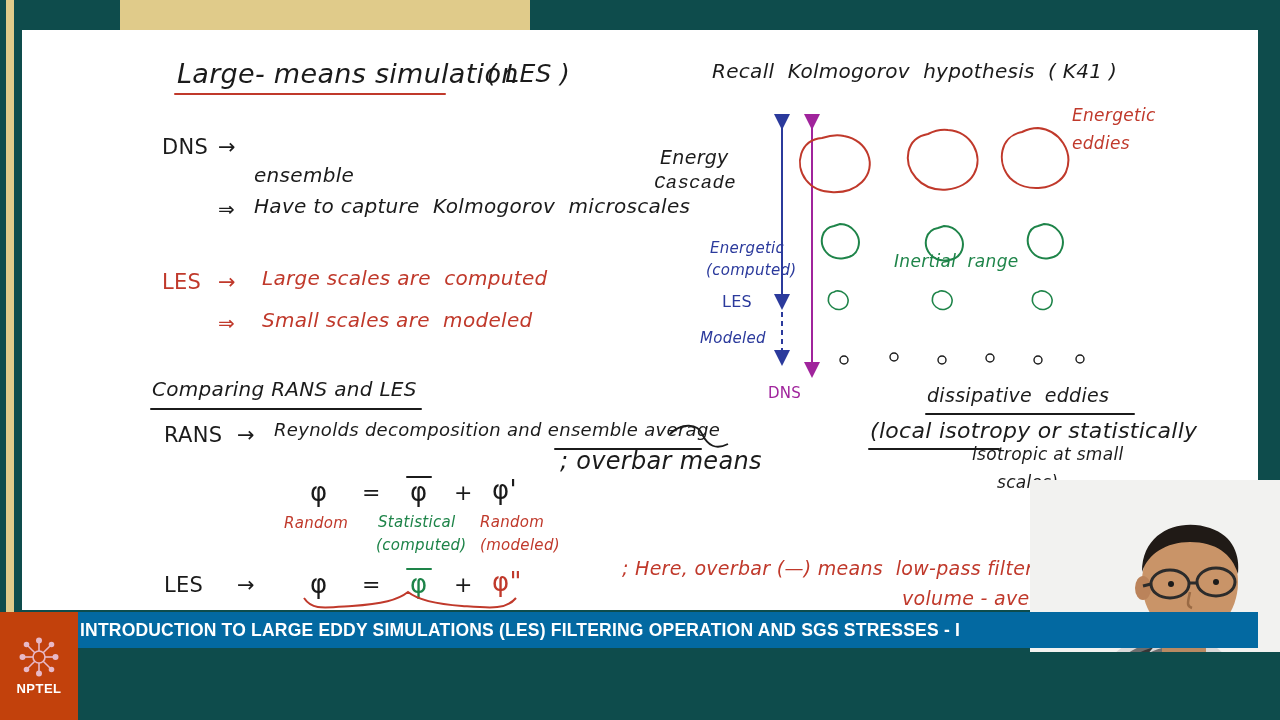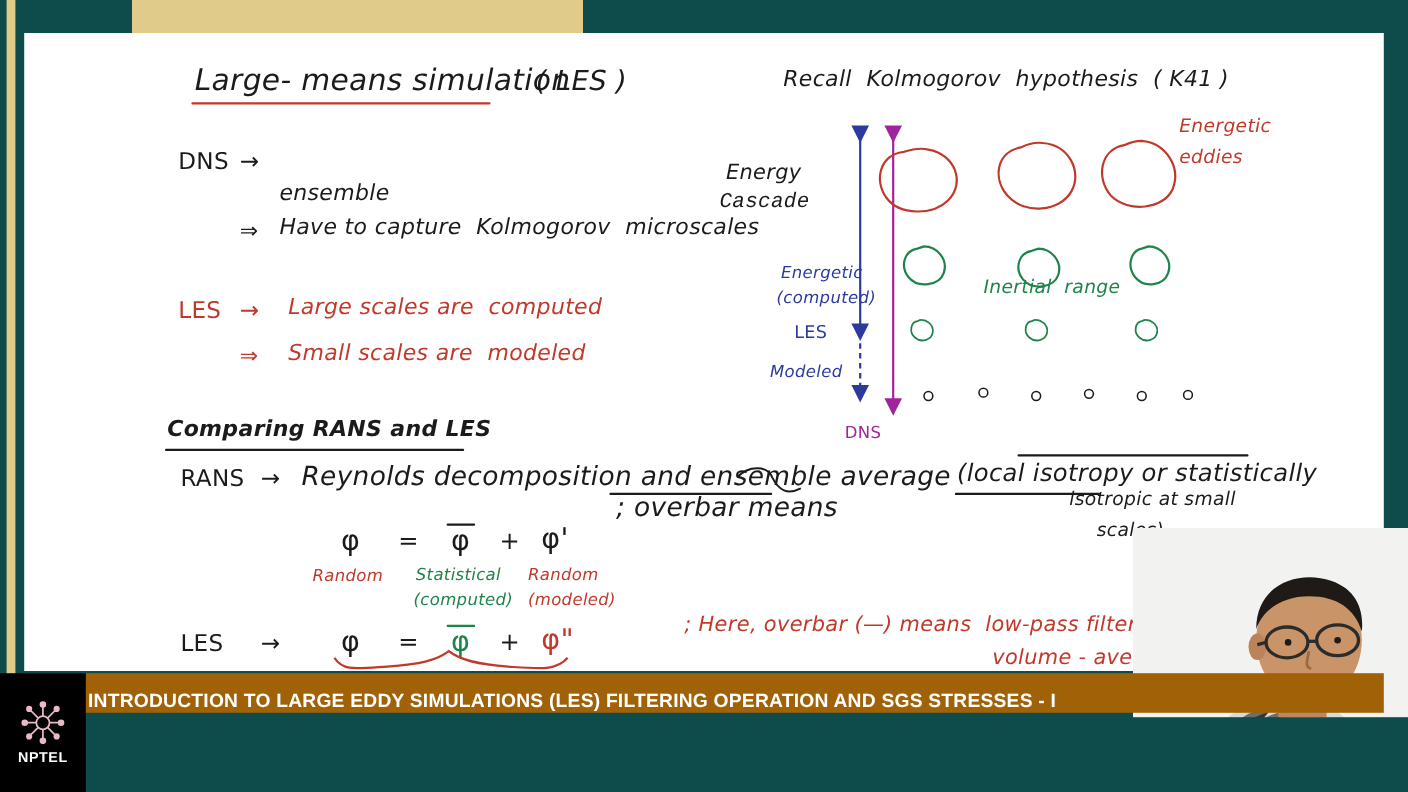--- a/index.html
+++ b/index.html
@@ -90,37 +90,37 @@
     left: 0; top: 0;
     width: 1236px; height: 580px;
     pointer-events: none;
   }
 
   
   .banner {
     position: absolute;
     left: 22px; top: 612px;
     width: 1236px; height: 36px;
-    background: #a16207;
+    background: #0369a1;
     display: flex;
-    align-items: flex-end;
+    align-items: center;
   }
   .banner-title {
     color: #ffffff;
     font-family: "Liberation Sans", sans-serif;
     font-weight: bold;
     font-size: 17.5px;
     letter-spacing: 0.2px;
     margin-left: 58px;
   }
   .nptel-logo {
     position: absolute;
     left: 0px; top: 612px;
     width: 78px; height: 108px;
-    background: #000000;
+    background: #c2410c;
     display: flex;
     flex-direction: column;
     align-items: center;
     justify-content: center;
   }
   .nptel-mark {
     width: 40px; height: 40px;
     position: relative;
   }
   .nptel-text {
@@ -169,26 +169,26 @@
     <div class="hw" style="left:196px; top:168px; font-size:20px;">⇒</div>
     <div class="hw ital" style="left:232px; top:165px; font-size:20px;">Have to capture  Kolmogorov  microscales</div>
 
     <div class="hw red" style="left:140px; top:240px; font-size:21px;">LES</div>
     <div class="hw red" style="left:196px; top:240px; font-size:21px;">→</div>
     <div class="hw red ital" style="left:240px; top:237px; font-size:20px;">Large scales are  computed</div>
 
     <div class="hw red" style="left:196px; top:282px; font-size:20px;">⇒</div>
     <div class="hw red ital" style="left:240px; top:279px; font-size:20px;">Small scales are  modeled</div>
 
-    <div class="hw ital" style="left:130px; top:348px; font-size:20px;font-weight:bold;">Comparing RANS and LES</div>
+    <div class="hw ital" style="left:130px; top:348px; font-size:20px;">Comparing RANS and LES</div>
     <div class="uline-dark" style="left:128px; top:378px; width:272px;"></div>
 
     <div class="hw" style="left:142px; top:393px; font-size:21px;">RANS</div>
     <div class="hw" style="left:215px; top:393px; font-size:21px;">→</div>
-    <div class="hw ital" style="left:252px; top:390px; font-size:24px;">Reynolds decomposition and ensemble average</div>
+    <div class="hw ital" style="left:252px; top:390px; font-size:18px;">Reynolds decomposition and ensemble average</div>
     <div class="uline-dark" style="left:532px; top:418px; width:148px;"></div>
 
     <div class="hw ital" style="left:538px; top:418px; font-size:24px;">; overbar means</div>
 
     <div class="hw" style="left:288px; top:448px; font-size:26px;">φ</div>
     <div class="hw" style="left:340px; top:450px; font-size:22px;">=</div>
     <div class="hw" style="left:388px; top:448px; font-size:26px;">φ</div>
     <div class="uline-dark" style="left:384px; top:446px; width:26px;"></div>
     <div class="hw" style="left:432px; top:450px; font-size:22px;">+</div>
     <div class="hw" style="left:470px; top:446px; font-size:26px;">φ'</div>
@@ -220,20 +220,21 @@
     <div class="hw blue ital" style="left:684px; top:232px; font-size:15px;">(computed)</div>
     <div class="hw blue" style="left:700px; top:263px; font-size:16px;">LES</div>
     <div class="hw blue ital" style="left:678px; top:300px; font-size:15px;">Modeled</div>
     <div class="hw purple" style="left:746px; top:355px; font-size:15px;">DNS</div>
 
     <div class="hw red ital" style="left:1050px; top:76px; font-size:17px;">Energetic</div>
     <div class="hw red ital" style="left:1050px; top:104px; font-size:17px;">eddies</div>
 
     <div class="hw green ital" style="left:872px; top:222px; font-size:17px;">Inertial  range</div>
 
+    <div class="hw ital" style="left:905px; top:355px; font-size:19px;">dissipative  eddies</div>
     <div class="uline-dark" style="left:903px; top:383px; width:210px;"></div>
 
     <div class="hw ital" style="left:848px; top:388px; font-size:22px;">(local isotropy or statistically</div>
     <div class="hw ital" style="left:950px; top:415px; font-size:17px;">isotropic at small</div>
     <div class="hw ital" style="left:975px; top:443px; font-size:17px;">scales)</div>
     <div class="uline-dark" style="left:846px; top:418px; width:132px;"></div>
 
     <svg class="overlay" viewBox="0 0 1236 580">
       <defs>
         <marker id="arrB" markerWidth="8" markerHeight="8" refX="4" refY="4" orient="auto">

